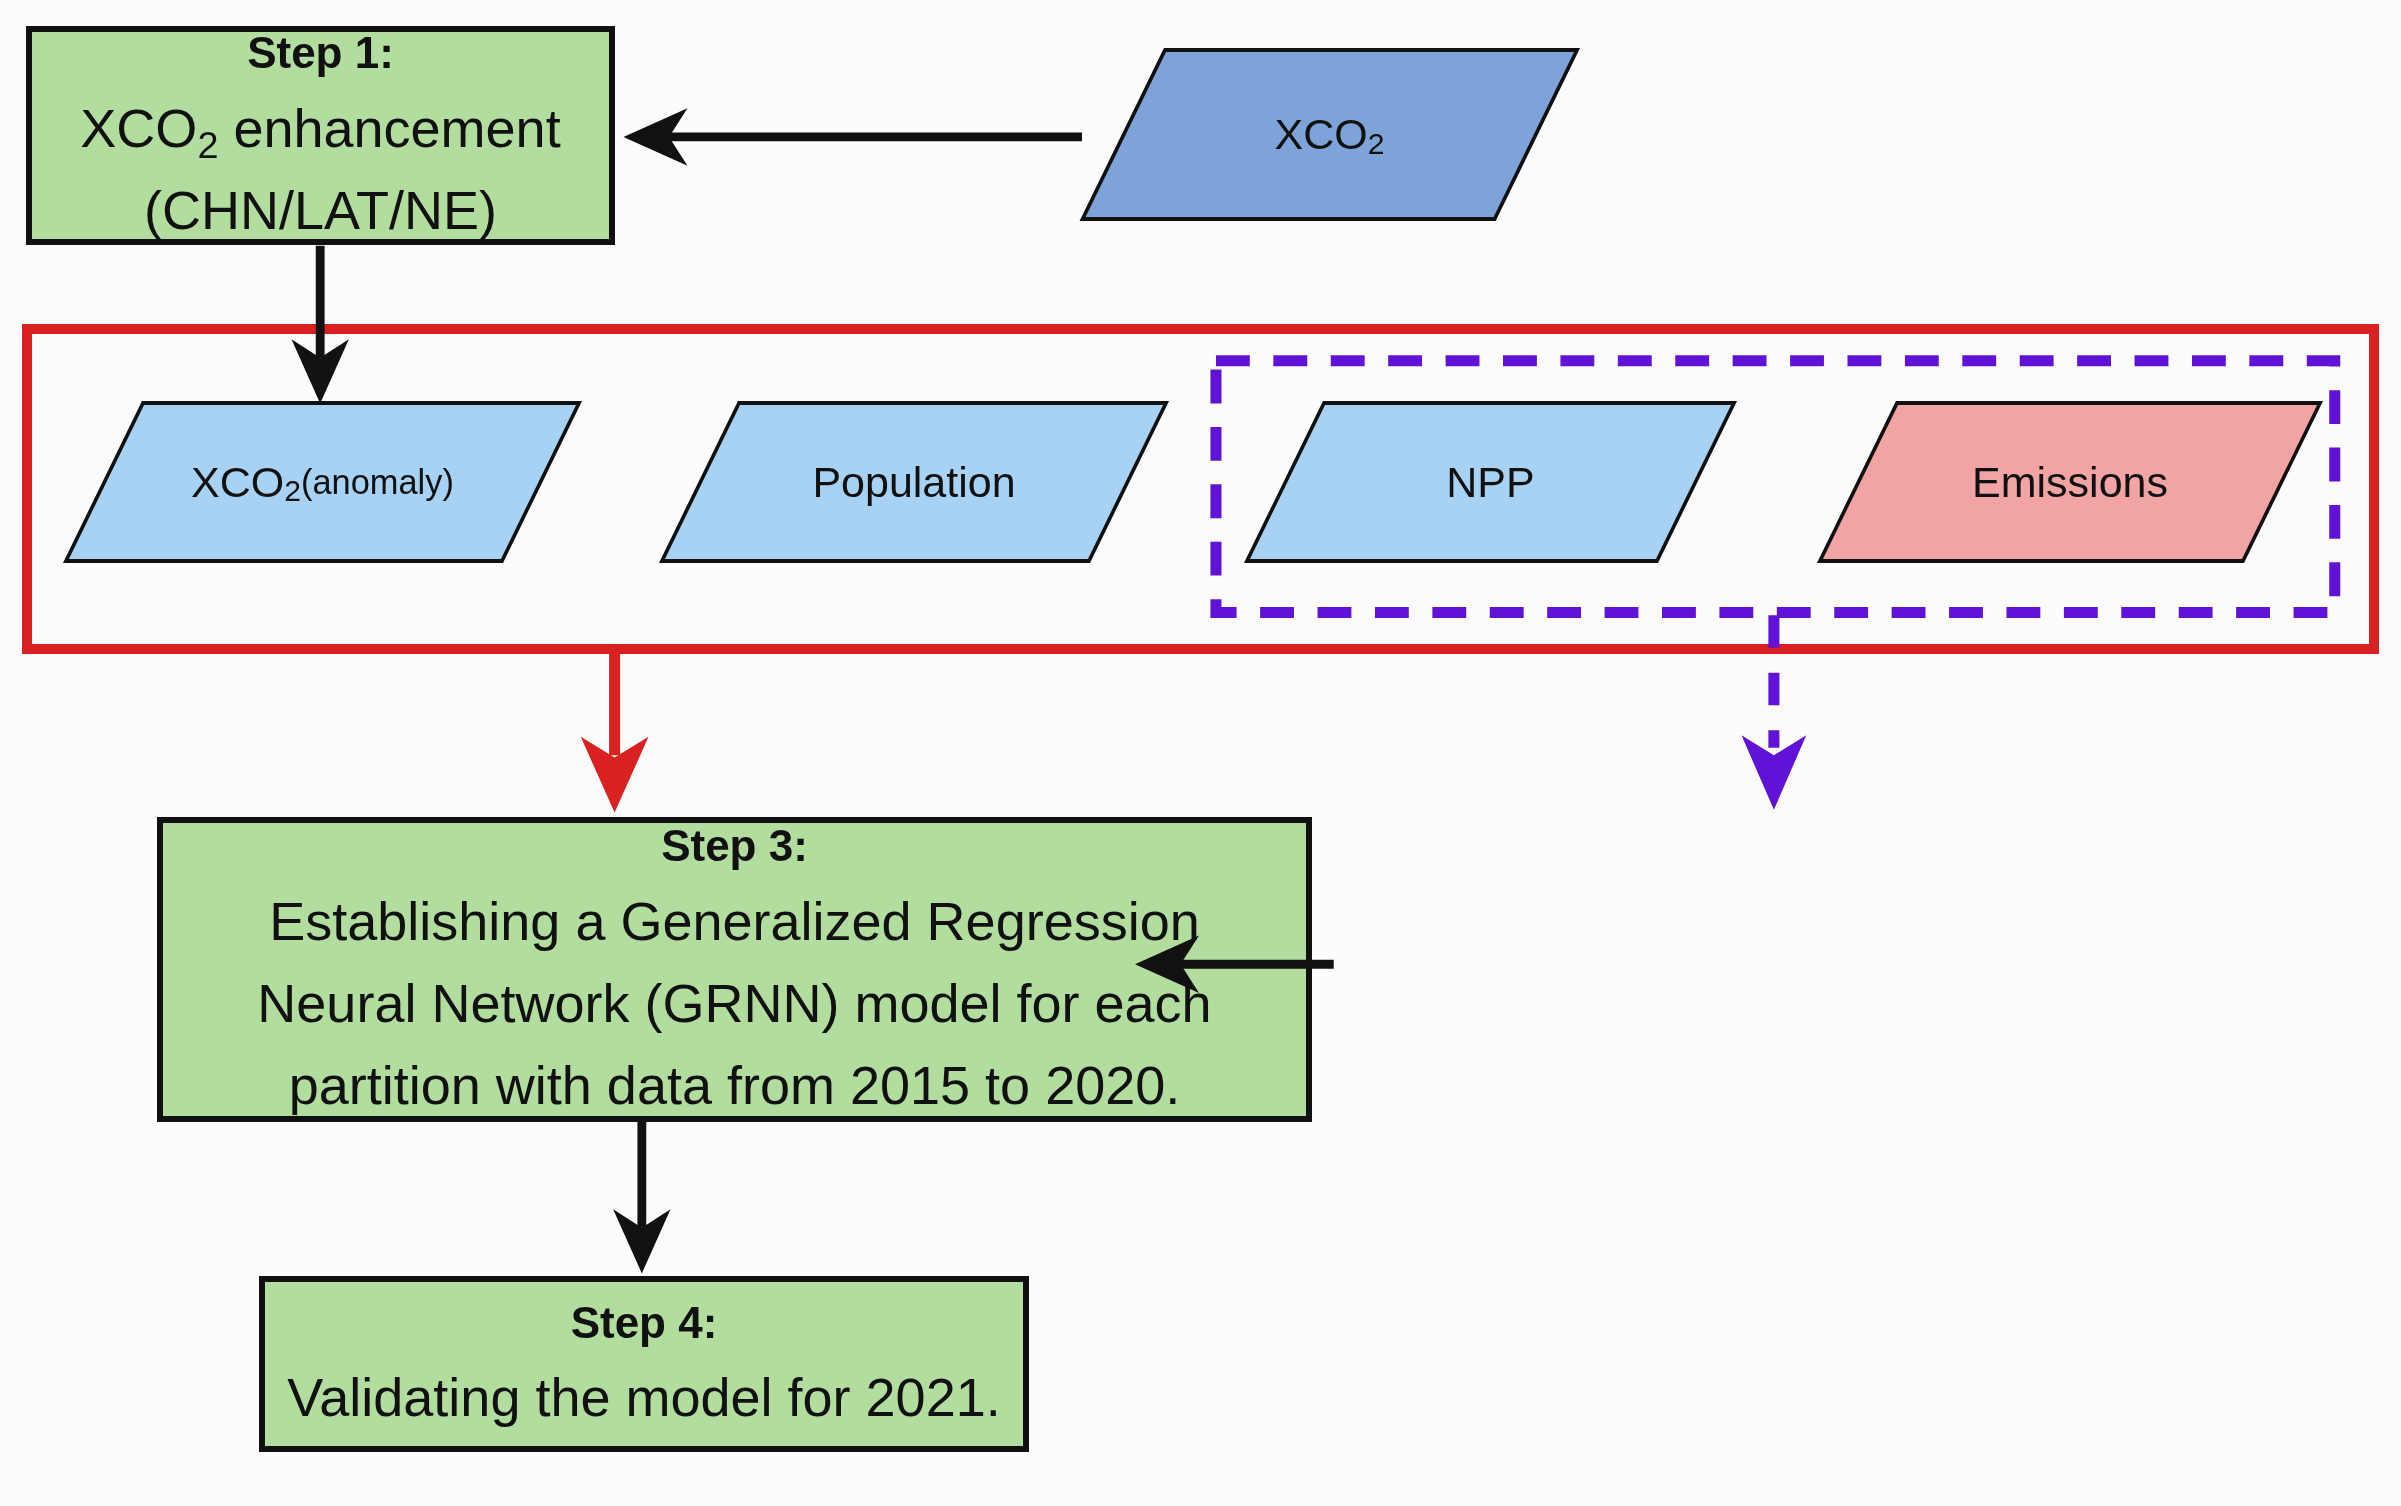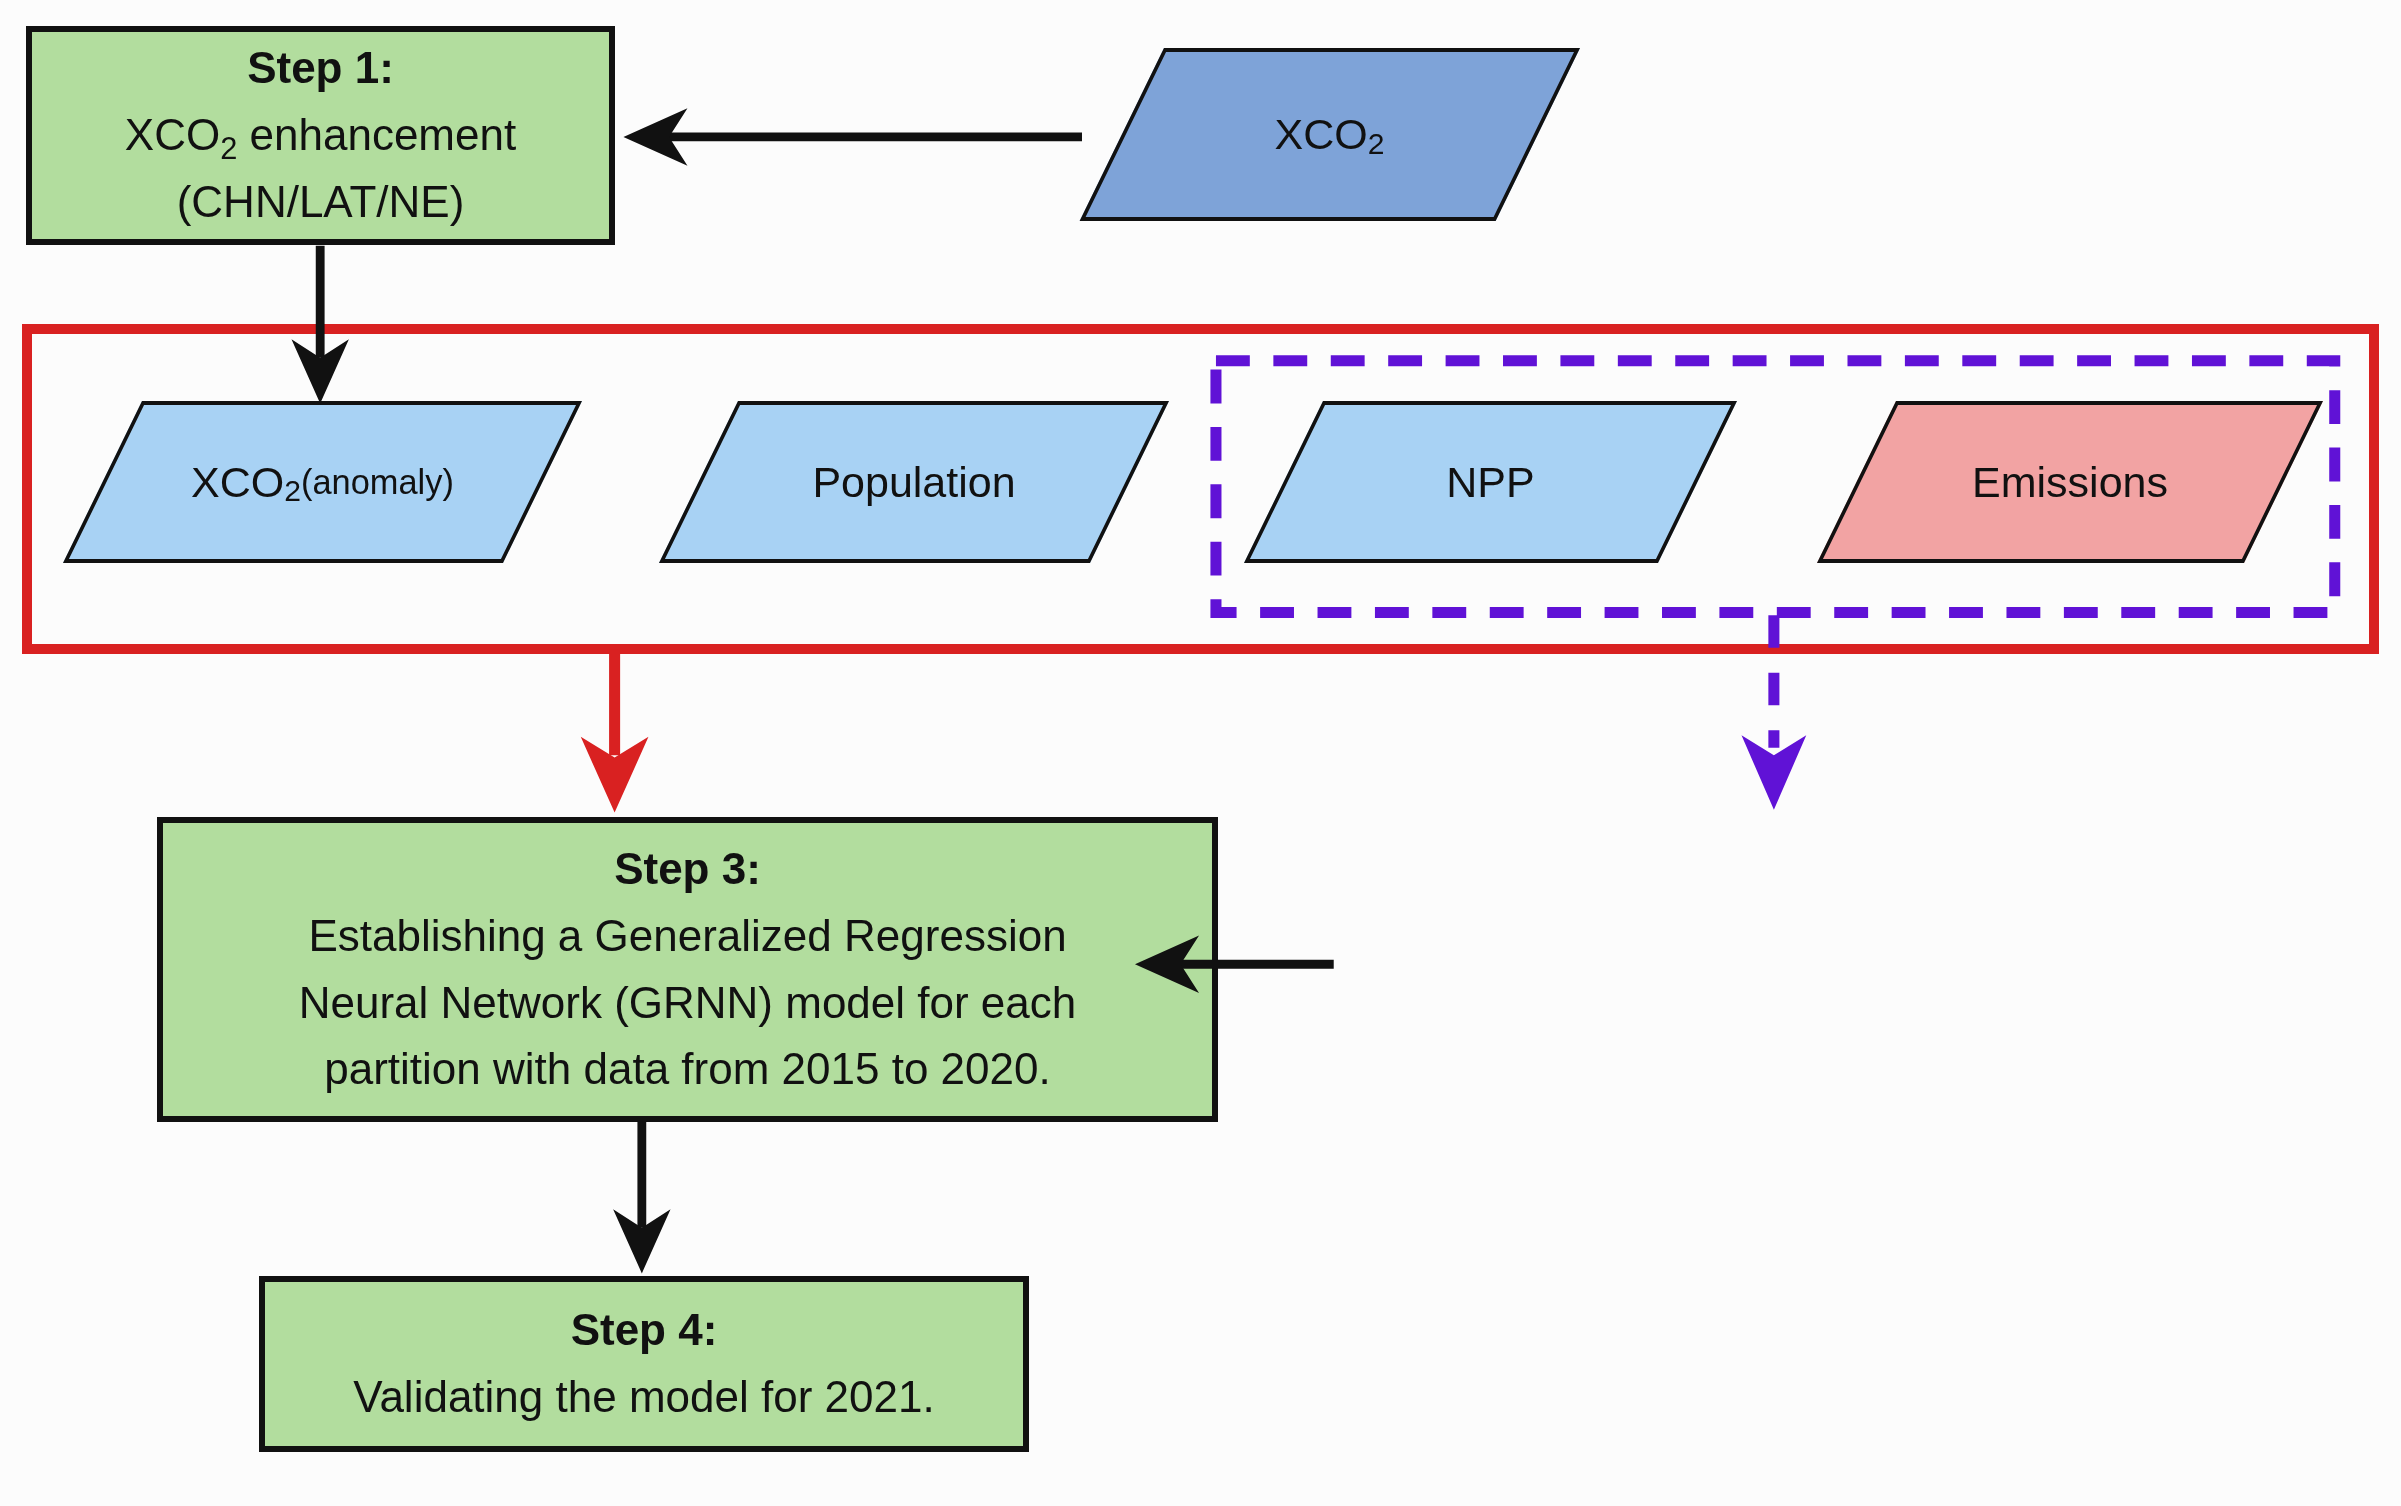--- a/index.html
+++ b/index.html
@@ -22,21 +22,21 @@
   #canvas{position:relative;width:2401px;height:1506px;}
 
   .box{
     position:absolute;box-sizing:border-box;
     background:var(--green-fill);
     border:6.6px solid var(--outline-black);
     display:flex;flex-direction:column;justify-content:center;align-items:center;
     text-align:center;line-height:1.52;
   }
   .box-heading{font-size:44px;font-weight:bold;}
-  .box-body{font-size:44px;}
+  .box-body{font-size:54px;}
 
   .frame-red{
     position:absolute;box-sizing:border-box;
     border:10.3px solid var(--red-accent);
     left:22px;top:324px;width:2357px;height:330px;
   }
 
   .para{position:absolute;}
   .para-shape{
     position:absolute;box-sizing:border-box;
@@ -103,21 +103,21 @@
   <div class="para" style="left:1244px;top:401px;width:493px;height:162px;">
     <div class="para-shape fill-lightblue" style="left:79px;top:0;width:414px;height:162px;"></div>
     <div class="para-label">NPP</div>
   </div>
 
   <div class="para" style="left:1817px;top:401px;width:506px;height:162px;">
     <div class="para-shape fill-pink" style="left:79px;top:0;width:427px;height:162px;"></div>
     <div class="para-label">Emissions</div>
   </div>
 
-  <div class="box" style="left:157px;top:817px;width:1061px;height:305px;">
+  <div class="box" style="left:157px;top:817px;width:1155px;height:305px;">
     <div class="box-heading">Step 3:</div>
     <div class="box-body"><span>Establishing a Generalized Regression</span><br><span>Neural Network (</span><span class="b">GRNN</span><span>) model for each</span><br><span>partition with data from 2015 to 2020.</span></div>
   </div>
 
 
   <div class="box" style="left:259px;top:1276px;width:770px;height:176px;">
     <div class="box-heading">Step 4:</div>
     <div class="box-body">Validating the model for 2021.</div>
   </div>
 

